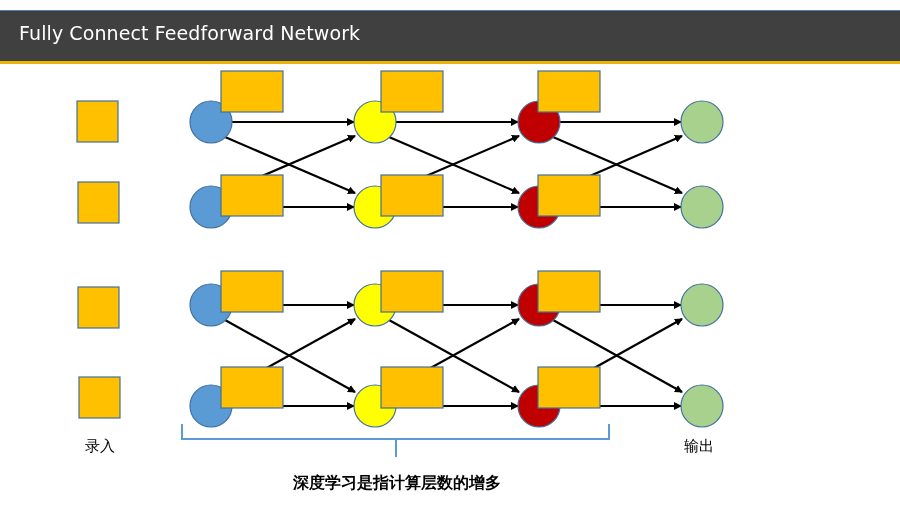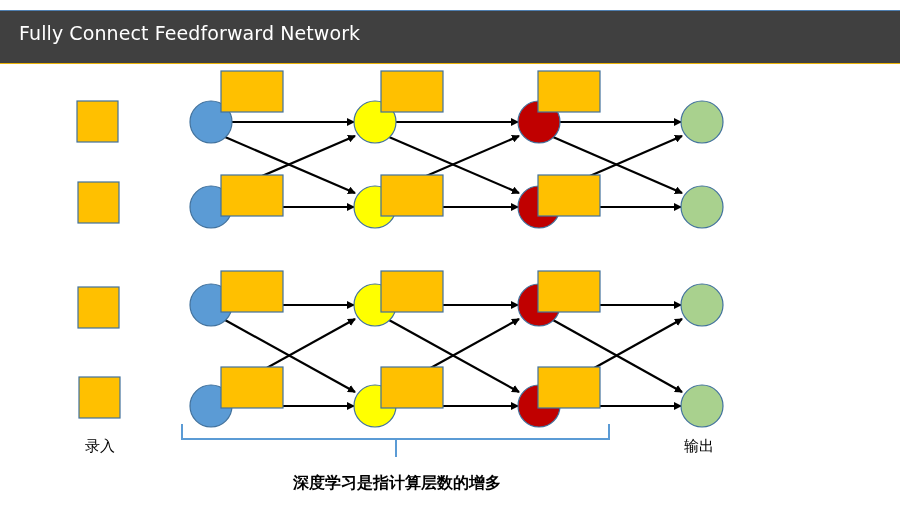--- a/index.html
+++ b/index.html
@@ -1,19 +1,19 @@
 <!DOCTYPE html>
 <html><head>
   <meta charset="utf-8">
   <style>
     html, body { margin: 0; padding: 0; background: #ffffff; }
     body { width: 900px; height: 507px; position: relative; overflow: hidden;
       font-family: "DejaVu Sans", sans-serif; }
     .titlebar { position: absolute; left: 0; top: 10px; width: 900px; height: 54px;
-      background: #404040; border-top: 1px solid #4f7fb0; border-bottom: 1px solid #eab308; box-sizing: border-box; }
+      background: #404040; border-top: 1px solid #4f7fb0; border-bottom: 3px solid #eab308; box-sizing: border-box; }
     .title { position: absolute; left: 19px; top: 11px; color: #ffffff; font-size: 19px;
       font-family: "DejaVu Sans", sans-serif; letter-spacing: 0.1px; }
     svg.diagram { position: absolute; left: 0; top: 0; }
     .label { font-family: "DejaVu Sans", sans-serif; font-size: 15px; fill: #000; }
     .caption { font-family: "DejaVu Sans", sans-serif; font-size: 16px; font-weight: bold; fill: #000; }
   </style>
 </head>
 <body>
 
 <div class="titlebar">

